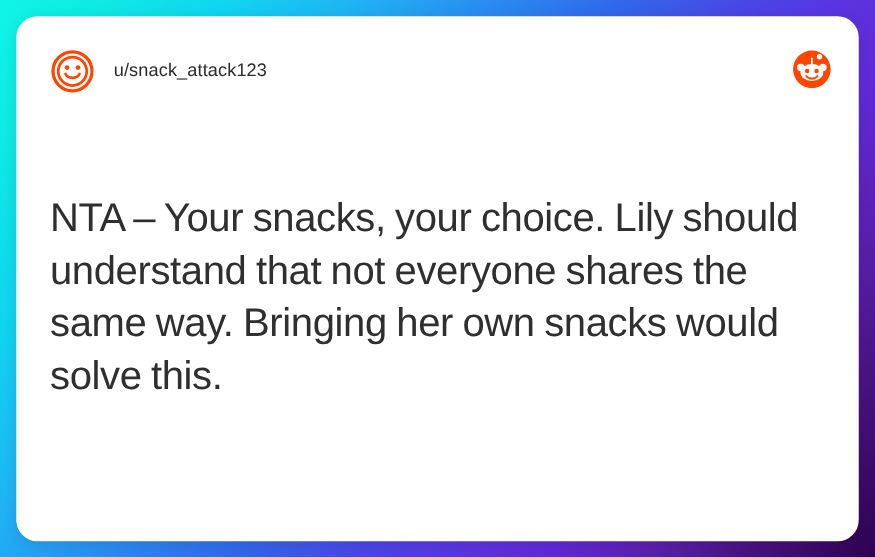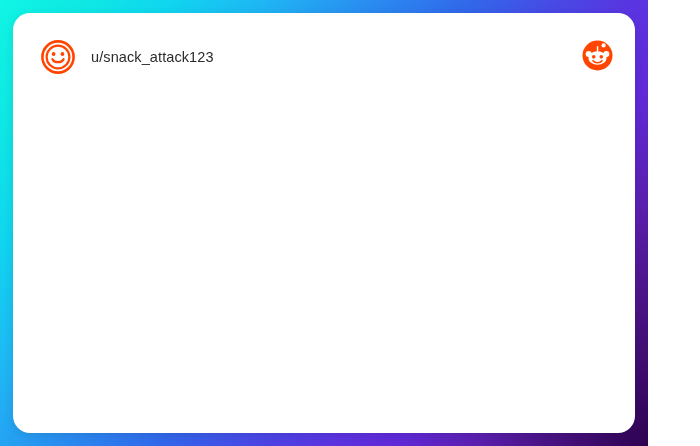--- a/index.html
+++ b/index.html
@@ -8,21 +8,21 @@
   }
   body {
     width: 700px;
     height: 446px;
     overflow: hidden;
     font-family: "Liberation Sans", "DejaVu Sans", sans-serif;
   }
 
   #stage {
     position: relative;
-    width: 648px;
+    width: 700px;
     height: 446px;
     box-sizing: border-box;
     
     background:
       linear-gradient(125deg,
         #10f5e4 0%,
         #0ee8e4 9%,
         #10d5ef 18%,
         #1fb4f4 28%,
         #2a8bf0 39%,
@@ -134,15 +134,16 @@
           <g fill="#ff4500">
             <circle cx="12.1" cy="17.4" r="1.85"></circle>
             <circle cx="19.9" cy="17.4" r="1.85"></circle>
             <path d="M11.4 21.4 C13.2 24.3, 18.8 24.3, 20.6 21.4" fill="none" stroke="#ff4500" stroke-width="1.6" stroke-linecap="round"></path>
           </g>
         </svg>
       </span>
 
     </div>
 
+    <div class="post-body">NTA – Your snacks, your choice. Lily should understand that not everyone shares the same way. Bringing her own snacks would solve this.</div>
 
   </div>
 </div>
 
 </body></html>

